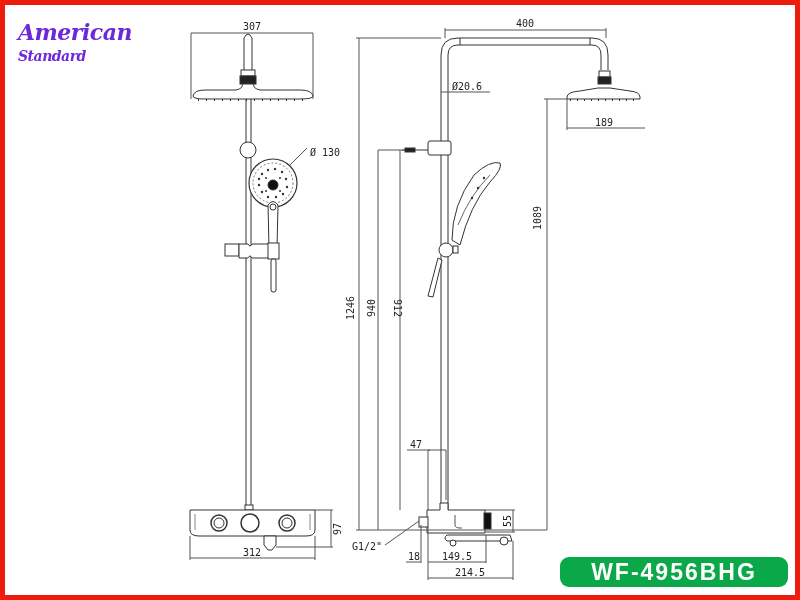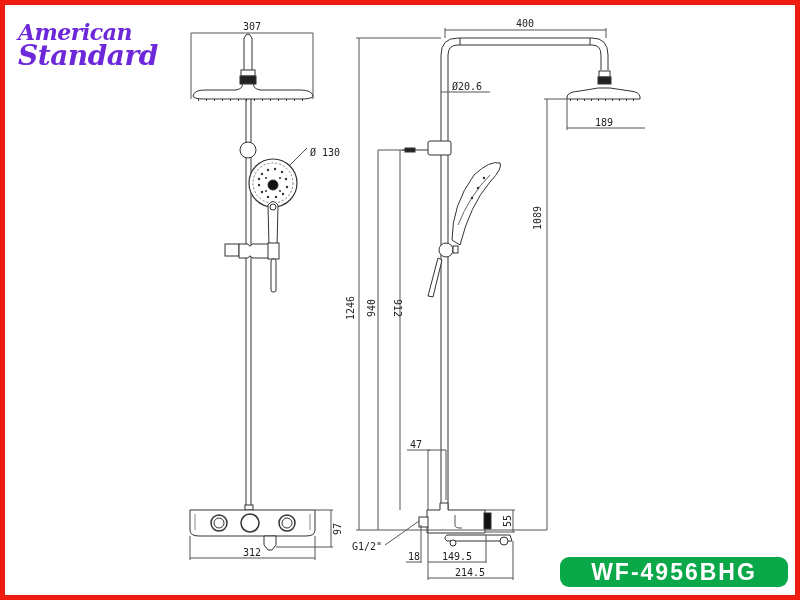--- a/index.html
+++ b/index.html
@@ -1,20 +1,20 @@
 <!DOCTYPE html>
 <html><head>
   <meta charset="utf-8">
   <style>
     html, body { margin: 0; padding: 0; }
     body { width: 800px; height: 600px; background: #ffffff; position: relative; overflow: hidden; font-family: "DejaVu Sans", sans-serif; }
     .frame { position: absolute; left: 0; top: 0; width: 800px; height: 600px; box-sizing: border-box; border: 5px solid #ee1c0e; }
     .brand { position: absolute; left: 18px; top: 20px; font-family: "DejaVu Serif", serif; font-style: italic; font-weight: bold; color: #6d28d9; line-height: 24px; letter-spacing: -0.5px; }
     .brand .l1 { font-size: 22px; display: block; }
-    .brand .l2 { font-size: 28px; display: block; }
+    .brand .l2 { font-size: 14px; display: block; }
     .drawing { position: absolute; left: 0; top: 0; }
     .dim { font-family: "DejaVu Sans Mono", monospace; font-size: 10px; fill: #222; }
     .model-badge { position: absolute; left: 560px; top: 557px; width: 228px; height: 30px; background: #0ba84a; border-radius: 9px; color: #fff; font-family: "Liberation Sans", sans-serif; font-weight: bold; font-size: 23px; letter-spacing: 2px; display: flex; align-items: center; justify-content: center; }
   </style>
 </head>
 <body>
 
 <div class="frame"></div>
 
 <div class="brand">

